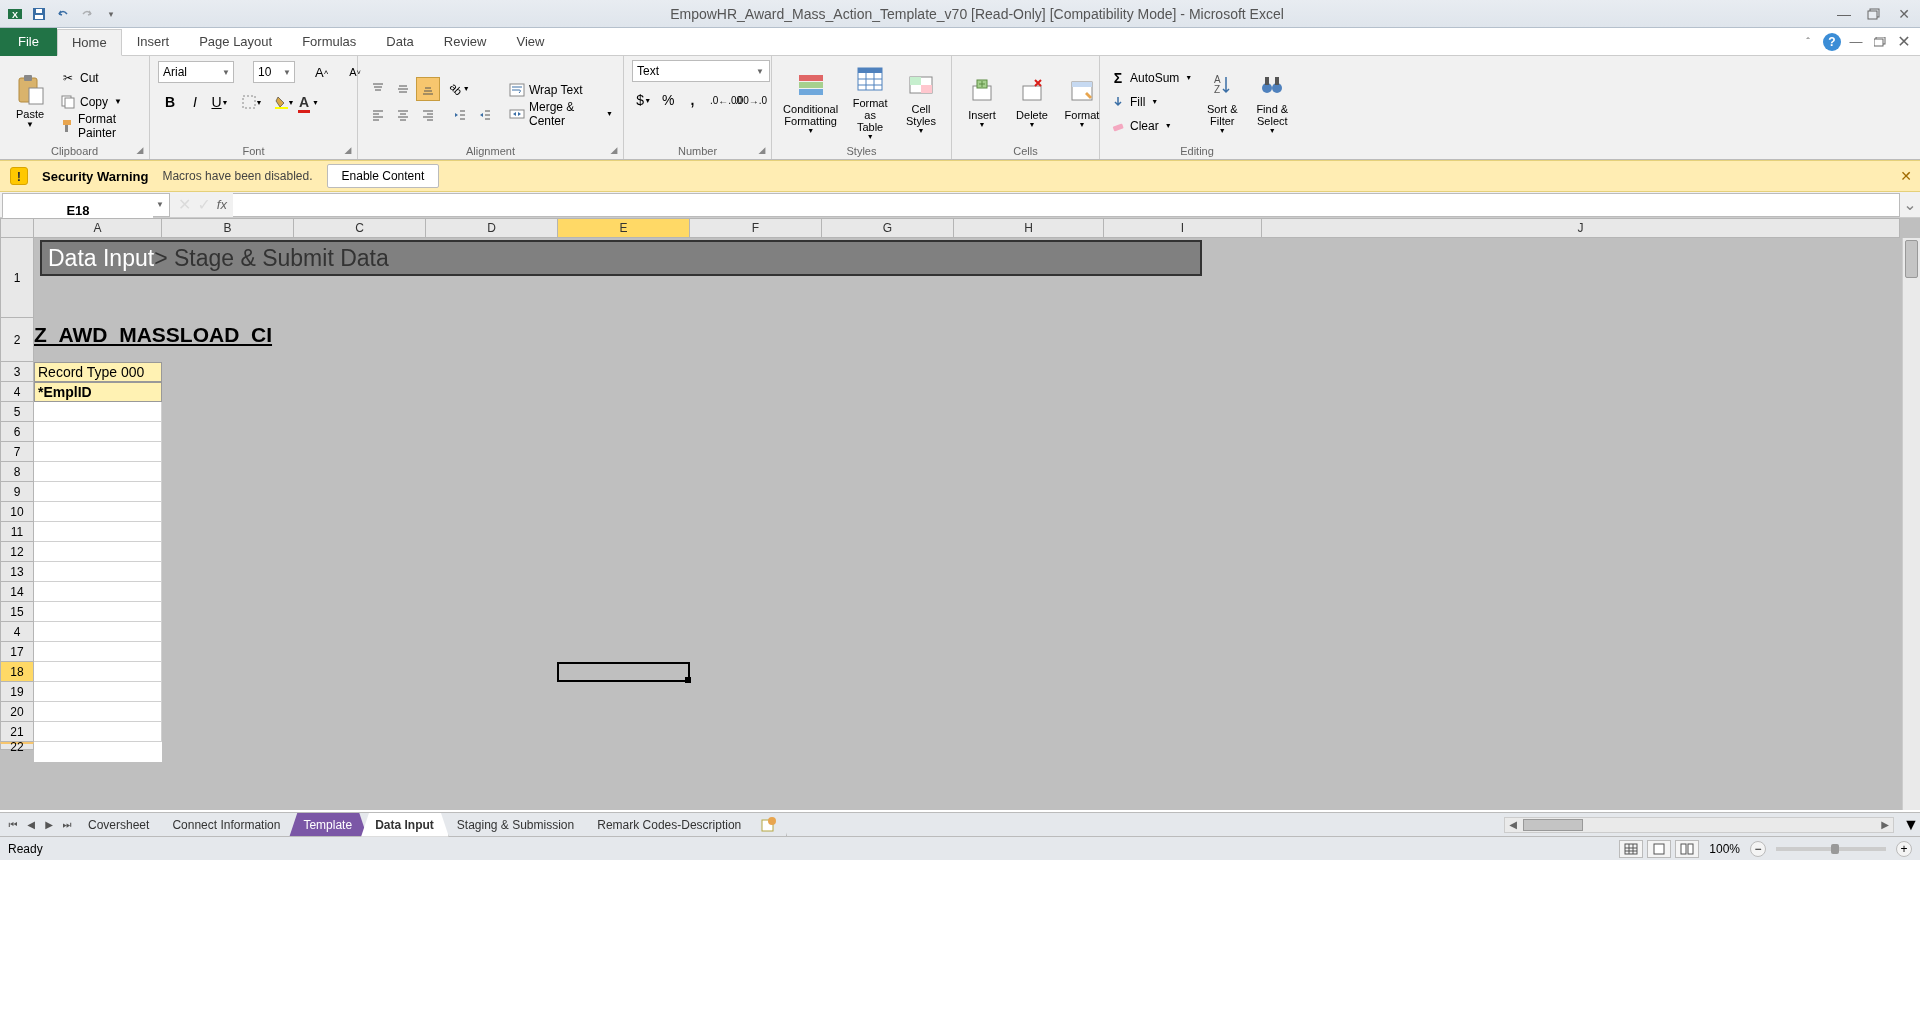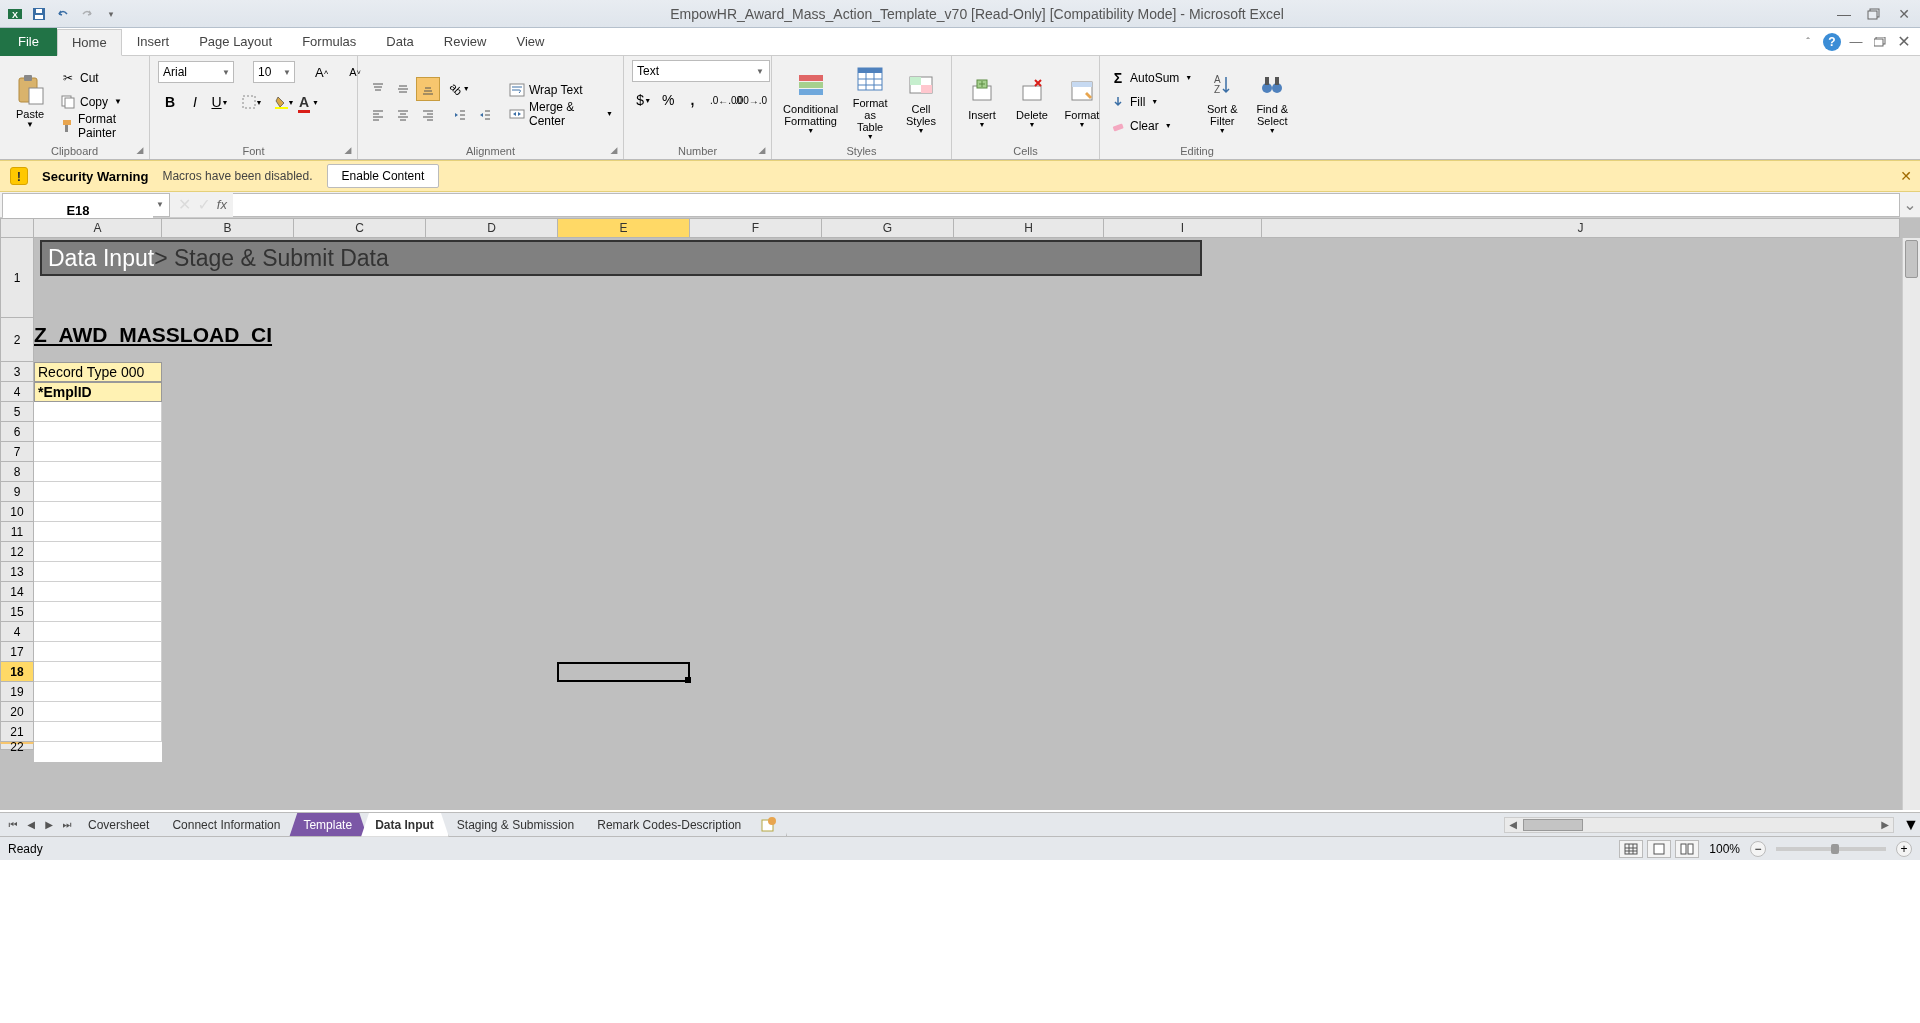--- a/index.html
+++ b/index.html
@@ -59,21 +59,21 @@
 .formula-expand { width: 20px; display: flex; align-items: center; justify-content: center; color: #888; }
 
 
 .sheet-area { position: relative; background: #bfbfbf; height: 592px; }
 .corner { position: absolute; left: 0; top: 0; width: 34px; height: 20px; background: #e8e8e8; border: 1px solid #b5b5b5; }
 .col-headers { position: absolute; left: 34px; top: 0; right: 20px; height: 20px; display: flex; }
 .col-h { background: #e8e8e8; border-right: 1px solid #b5b5b5; border-bottom: 1px solid #b5b5b5; border-top: 1px solid #b5b5b5; display: flex; align-items: center; justify-content: center; font-size: 12px; color: #333; }
 .col-h.sel { background: #ffd966; }
 .row-headers { position: absolute; left: 0; top: 20px; width: 34px; }
 .row-h { height: 20px; background: #e8e8e8; border-right: 1px solid #b5b5b5; border-bottom: 1px solid #b5b5b5; border-left: 1px solid #b5b5b5; display: flex; align-items: center; justify-content: center; font-size: 12px; }
-.row-h.sel { background: #ffd966; font-weight: bold; }
+.row-h.sel { background: #ffd966; }
 .row-h.r1 { height: 80px; }
 .row-h.r2 { height: 44px; }
 .grid { position: absolute; left: 34px; top: 20px; right: 20px; bottom: 0; }
 .vscroll { position: absolute; right: 0; top: 20px; width: 18px; bottom: 0; background: #eaeaea; border-left: 1px solid #ccc; }
 .vscroll .thumb { position: absolute; left: 2px; right: 2px; top: 2px; height: 38px; background: #c4c4c4; border: 1px solid #999; border-radius: 2px; }
 
 .breadcrumb-box { position: absolute; left: 6px; top: 2px; width: 1162px; height: 36px; background: #808080; border: 2px solid #333; display: flex; align-items: center; padding: 0 6px; }
 .breadcrumb-box span { font-family: Arial, sans-serif; font-size: 23px; color: #333; }
 .breadcrumb-box .active { color: #fff; }
 .ci-title { position: absolute; left: 0; top: 85px; font-family: Arial; font-size: 21px; font-weight: bold; text-decoration: underline; }

